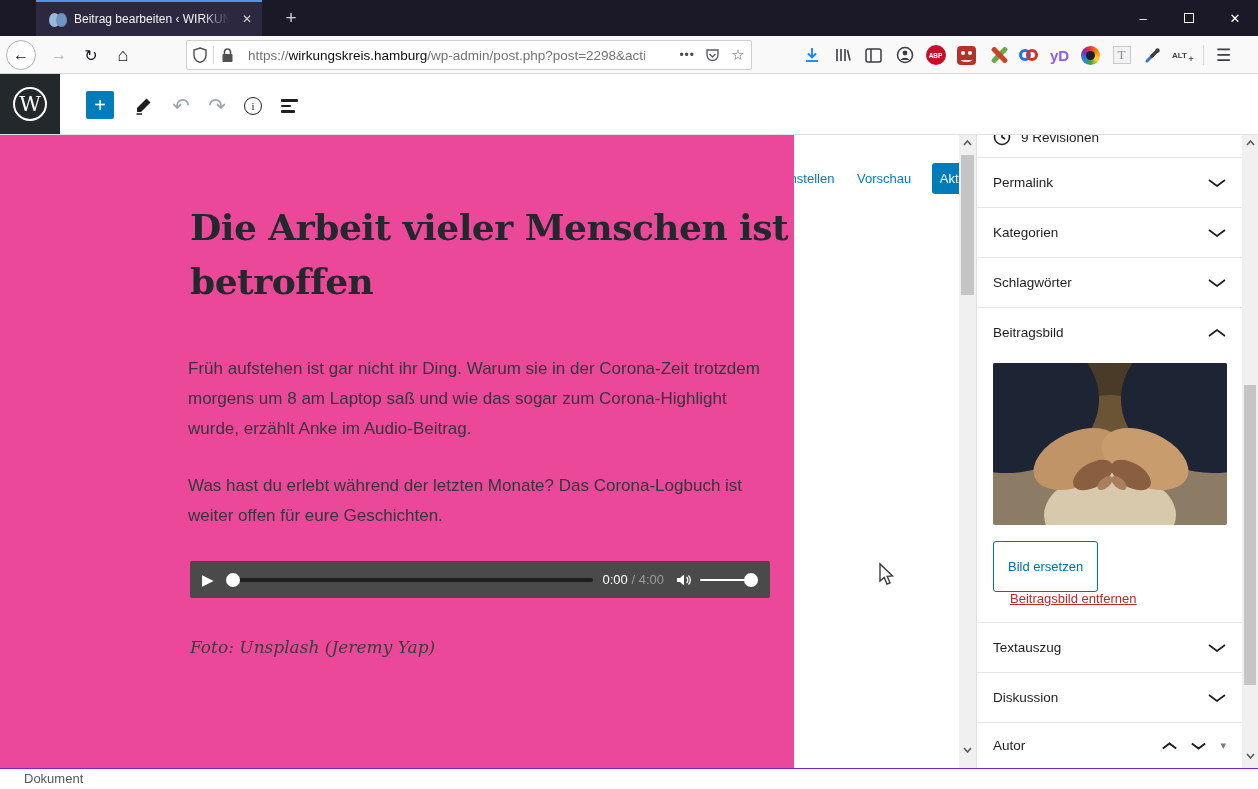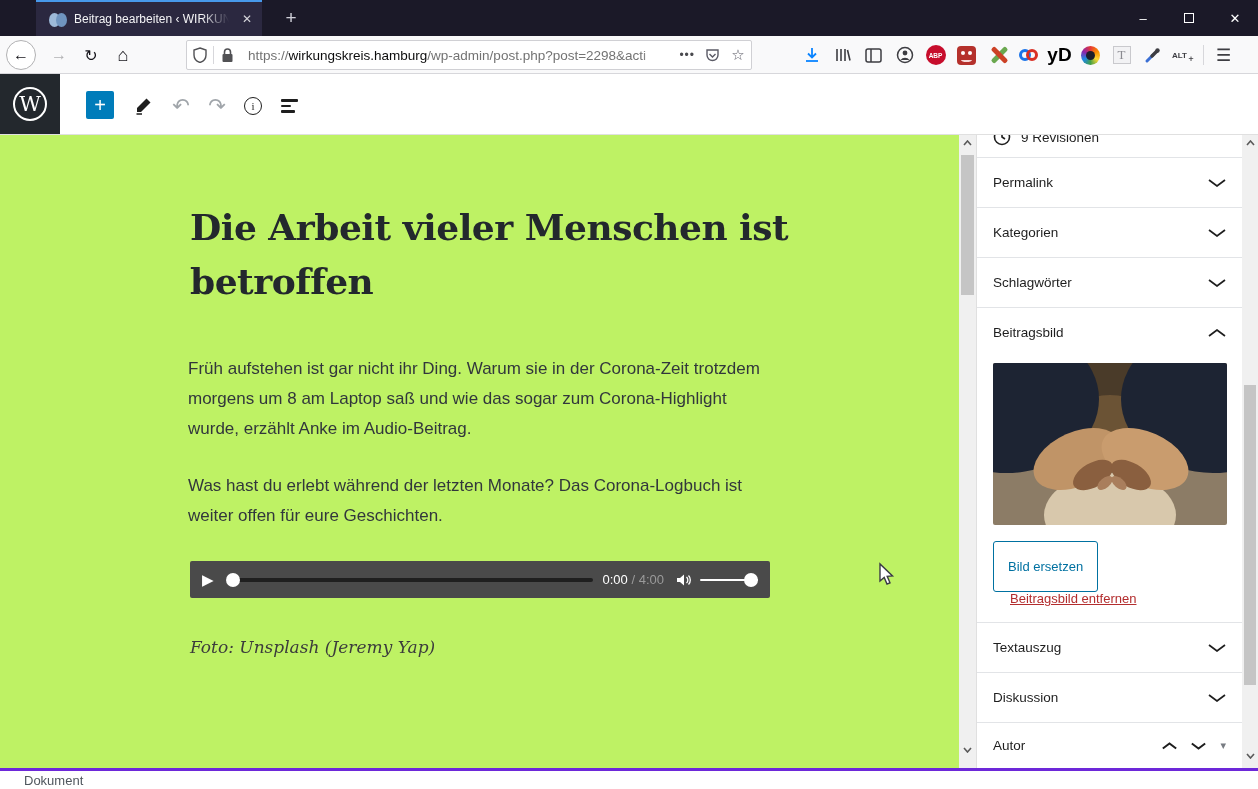--- a/index.html
+++ b/index.html
@@ -58,21 +58,21 @@
   .smiley i.l { left:4px; } .smiley i.r { right:4px; }
   .smiley u { position:absolute; left:4px; right:4px; bottom:3px; height:4px; border-bottom:2px solid #f7d9d9;
               border-radius:50%; }
   .xmark { position:relative; width:18px; height:18px; }
   .xmark i { position:absolute; left:8px; top:-1px; width:5px; height:20px; border-radius:2px; }
   .xmark .g { background:#6aa84f; transform:rotate(45deg); }
   .xmark .r { background:#cc4125; transform:rotate(-45deg); }
   .chain { position:relative; width:20px; height:16px; }
   .chain i { position:absolute; width:12px; height:12px; border-radius:50%; border:3px solid; top:2px; }
   .chain .b { left:0; border-color:#1a73e8; } .chain .r { left:7px; border-color:#d93025; }
-  .yd { color:#000000; font-weight:bold; font-size:19px; }
+  .yd { color:#8b5cf6; font-weight:bold; font-size:15px; }
   .camring { width:19px; height:19px; border-radius:50%;
              background:conic-gradient(#e53935,#fb8c00,#fdd835,#43a047,#1e88e5,#8e24aa,#e53935);
              display:flex; align-items:center; justify-content:center; }
   .camring i { width:9px; height:9px; background:#1d1d2b; border-radius:50%; }
   .ttool { width:18px; height:18px; border:1px solid #c9c9cd; background:#f2f2f4; color:#8a8a90;
            font-family:"Liberation Serif",serif; font-size:13px; display:flex; align-items:center;
            justify-content:center; }
   .alt { font-size:8px; font-weight:bold; color:#3d3d42; line-height:7px; text-align:left; }
   .ext-sep { width:1px; height:20px; background:#d7d7db; margin:0 4px; }
   .hamb { font-size:17px; color:#3d3d42; }
@@ -108,21 +108,21 @@
   .seobadge .h { color:#d96c00; font-family:"Liberation Serif",serif; font-weight:bold; font-size:16px; }
   .seobadge .s { color:#c06a10; font-size:13.5px; }
   .yoastbtn { position:absolute; left:1170px; top:91px; width:25px; height:25px; border:2.5px solid #1f1f1f;
               border-radius:6px; display:flex; align-items:center; justify-content:center;
               font-weight:bold; font-size:14px; color:#1f1f1f; }
   .yoastdot { position:absolute; left:1194px; top:108px; width:9px; height:9px; background:#e53935;
               border-radius:50%; }
   .kebab { position:absolute; left:1218px; top:93px; font-size:17px; color:#1e1e1e; letter-spacing:0; }
 
   
-  .canvas { position:absolute; left:0; top:135px; width:959px; height:633px; background:#bef264; overflow:hidden; }
+  .canvas { position:absolute; left:0; top:135px; width:794px; height:633px; background:#ec4899; overflow:hidden; }
   .post-title { position:absolute; left:190px; top:65px; width:600px;
                 font-family:"DejaVu Serif","Liberation Serif",serif; font-weight:bold; font-size:36px;
                 line-height:54px; color:#23282d; letter-spacing:-0.5px; }
   .para { position:absolute; left:188px; width:592px; font-family:Liberation Sans, sans-serif;
           font-size:17px; line-height:30px; color:#32373c; }
   .p1 { top:219px; } .p2 { top:336px; }
 
   .audio { position:absolute; left:190px; top:426px; width:580px; height:37px; background:#4a4a4a;
            border-radius:2px; display:flex; align-items:center; padding:0 12px; }
   .play { color:#fff; font-size:15px; width:24px; }
@@ -172,21 +172,21 @@
   .replacebtn { position:absolute; left:16px; top:406px; height:51px; padding:0 14px; background:#fff;
                 border:1px solid #0071a1; border-radius:3px; color:#0071a1; font-size:13px;
                 font-family:inherit; }
   .removelink { position:absolute; left:16px; top:456px; font-size:13px; color:#b32d2e;
                 text-decoration:underline;margin-left:17px; }
   .autor-ctrls { display:flex; align-items:center; gap:14px; }
   .tri { color:#787c82; font-size:11px; }
 
   
   .statusbar { position:absolute; left:0; top:768px; width:100%; height:21px; background:#fff;
-               border-top:3px solid #6d28d9; }
+               border-top:1px solid #6d28d9; }
   .statusbar span { position:absolute; left:24px; top:2px; font-size:13px; color:#50575e; }
 
   
   .cursor { position:absolute; left:876px; top:562px; z-index:50; }
 </style>
 </head>
 <body>
 
 <div class="window">
 

